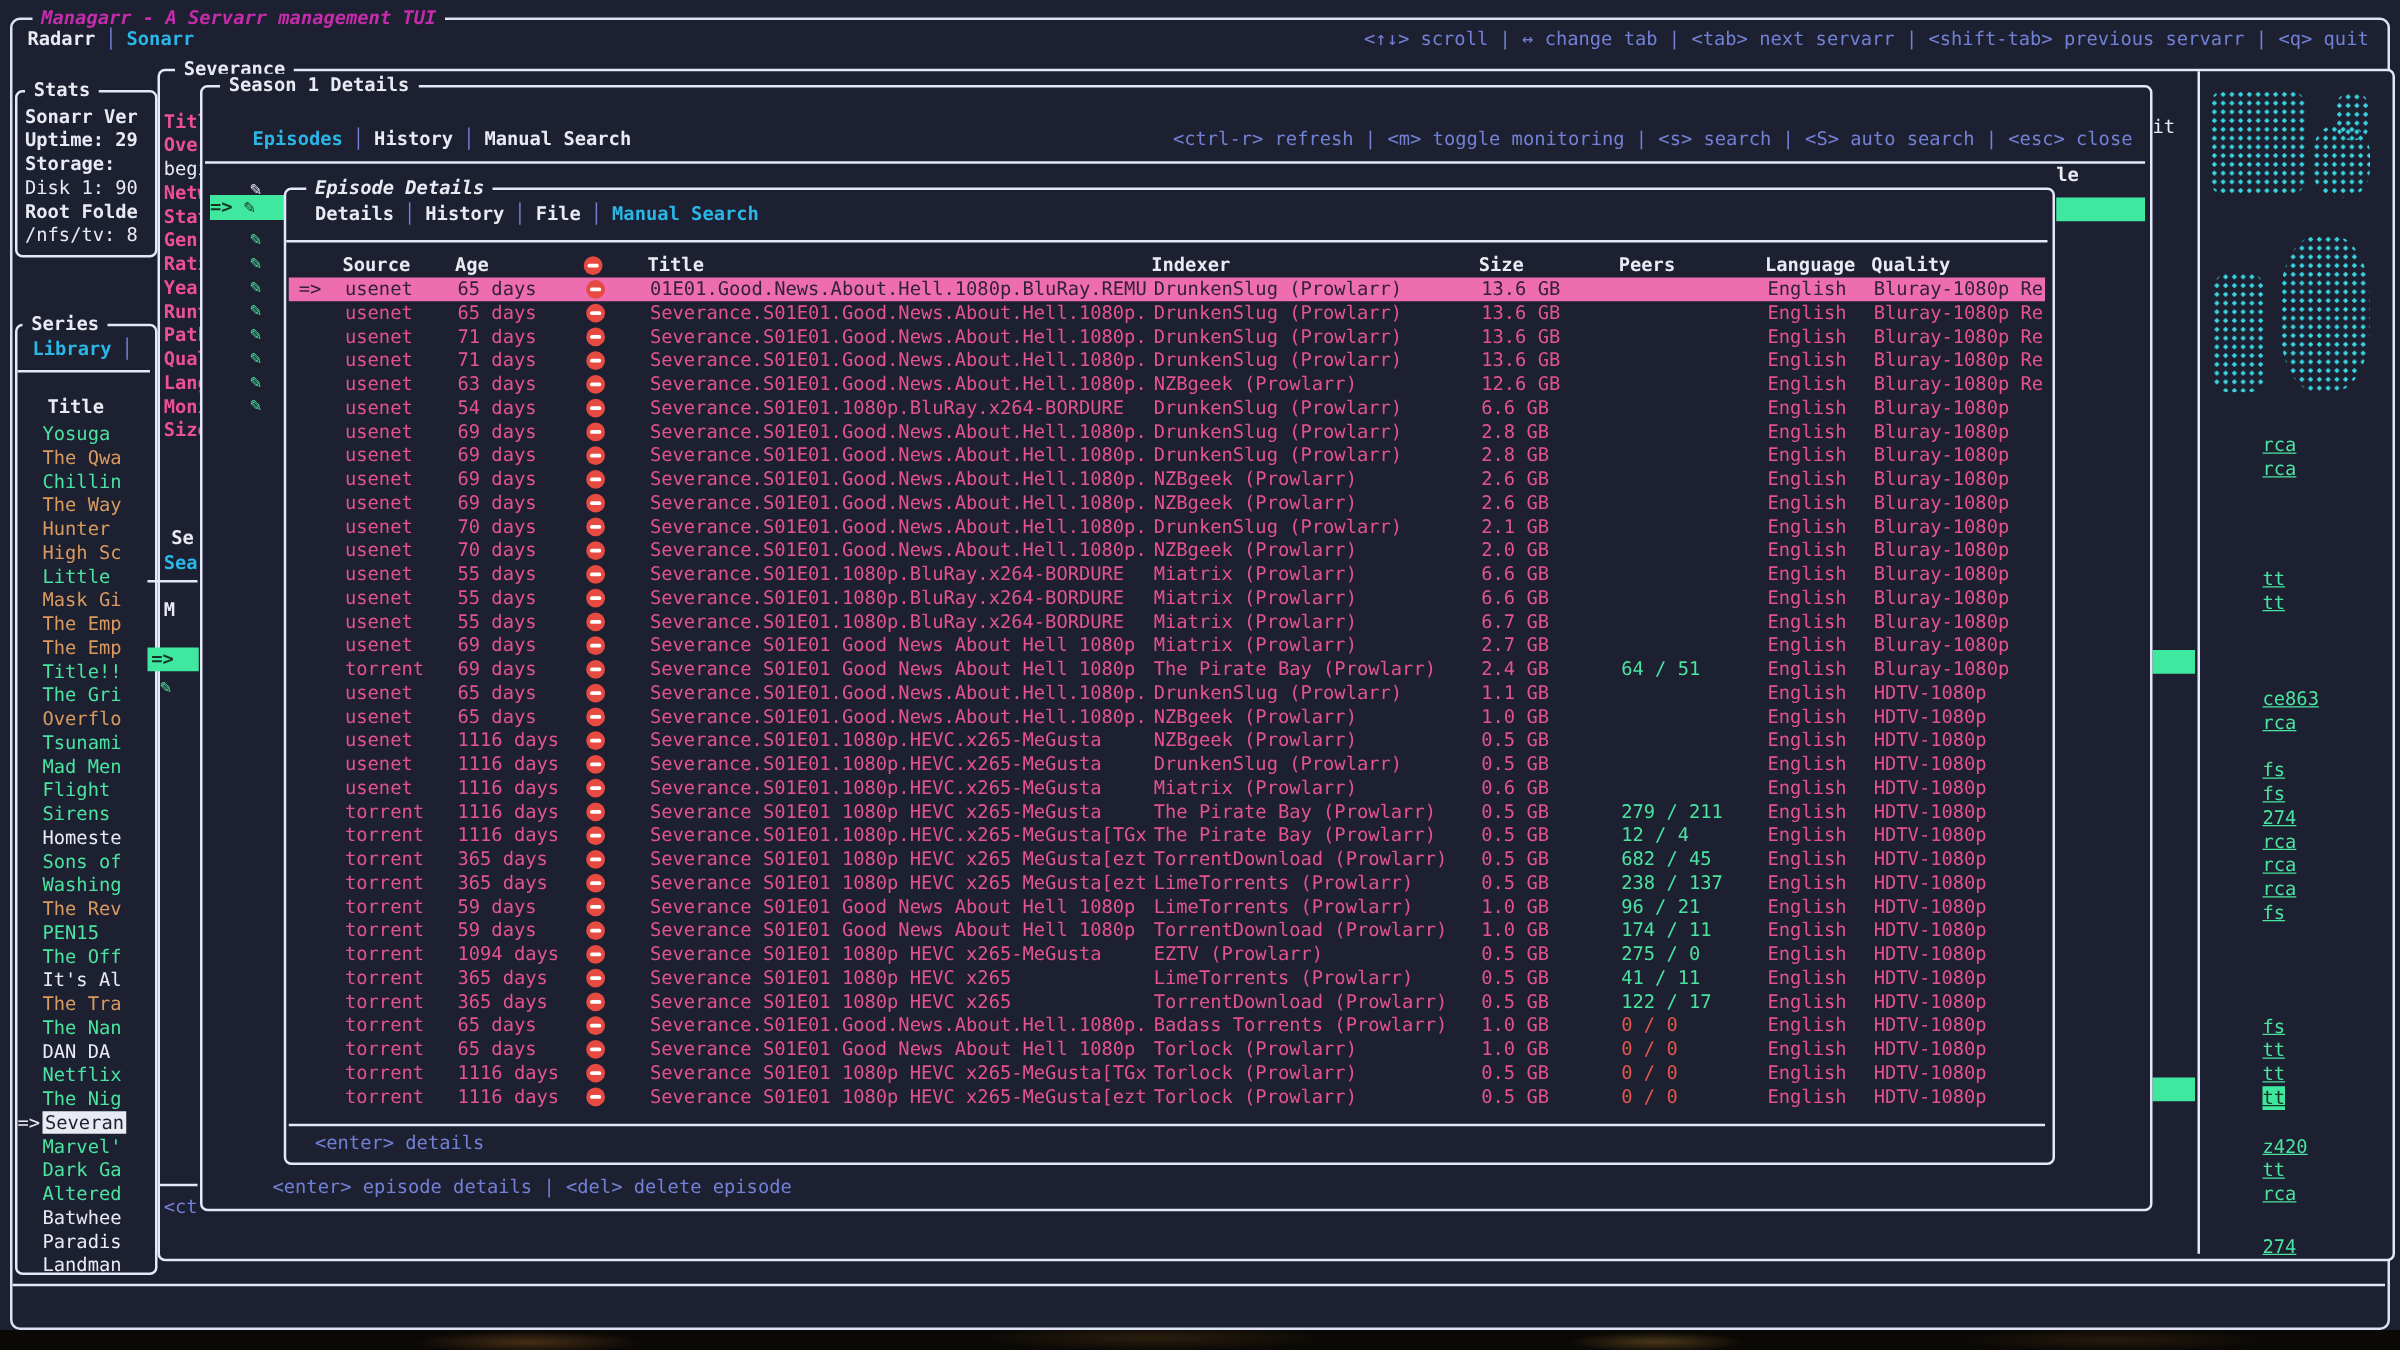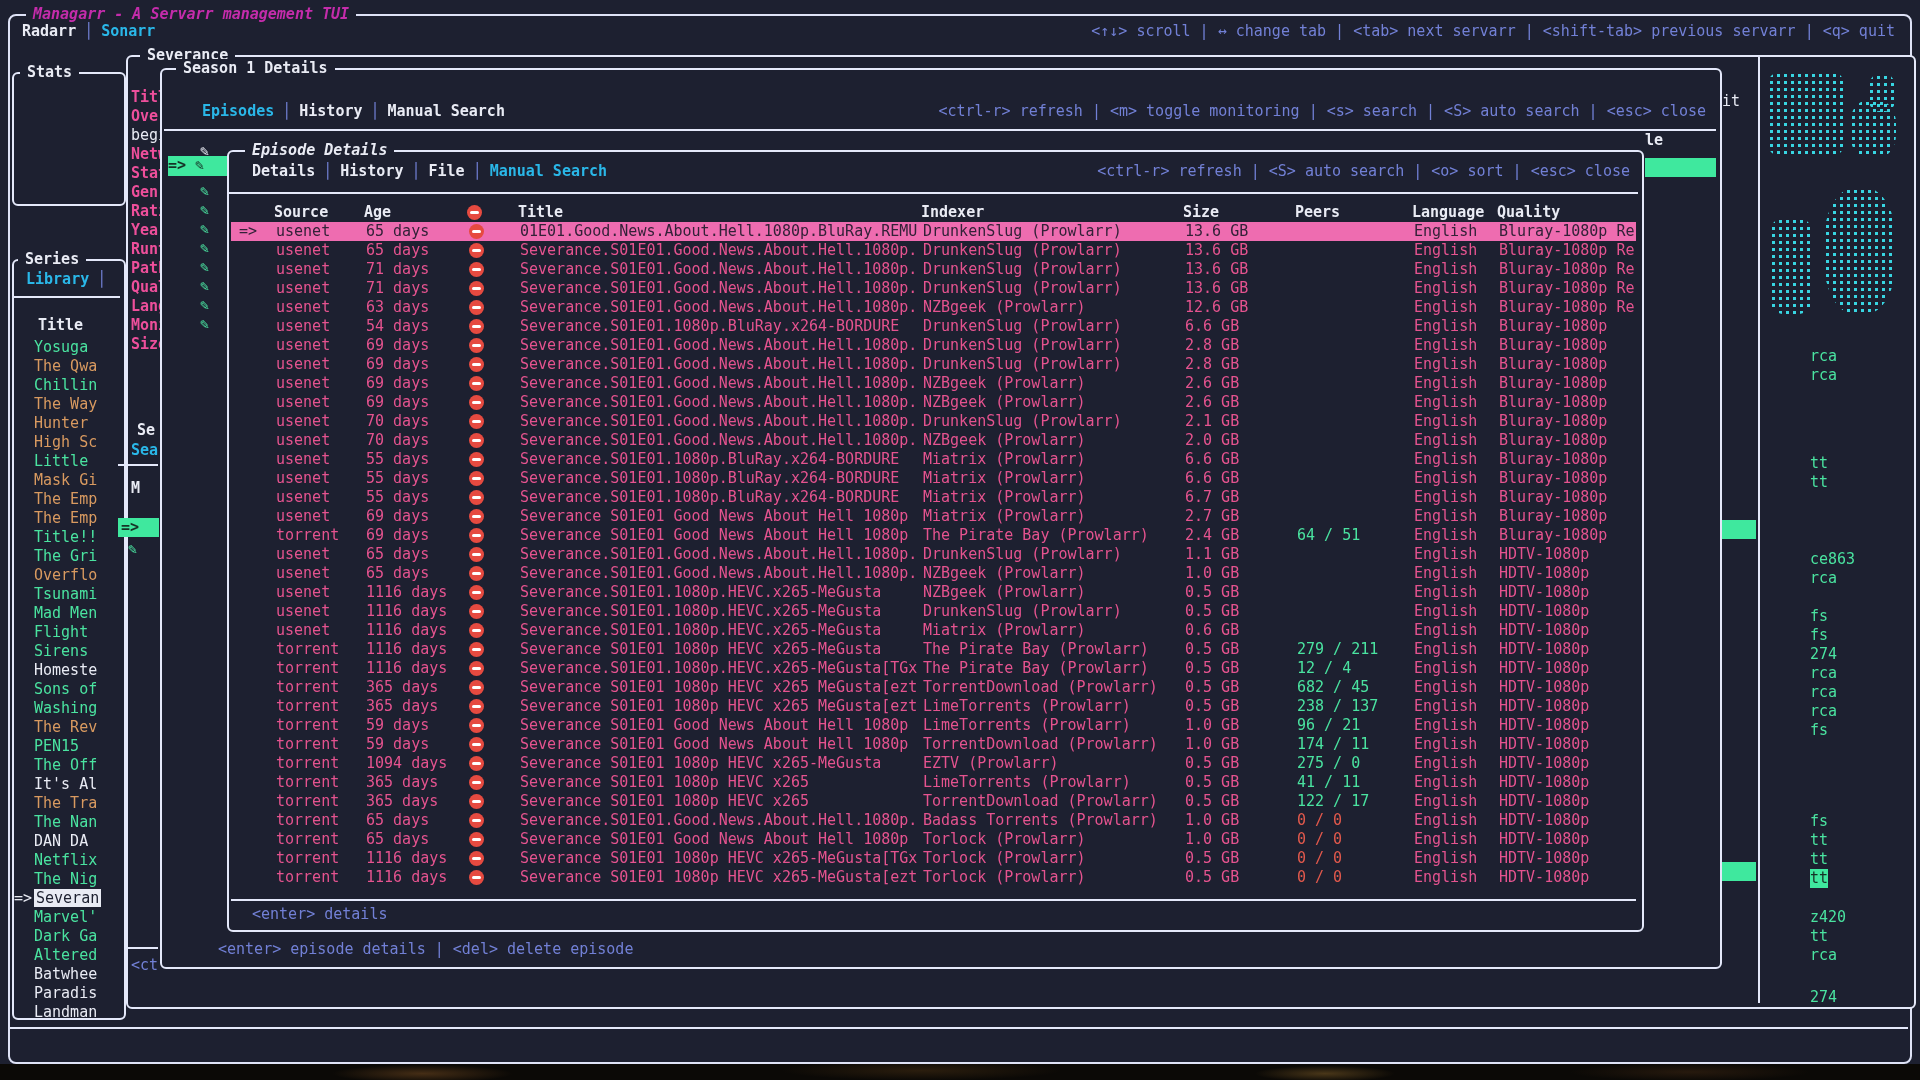--- a/index.html
+++ b/index.html
@@ -36,21 +36,21 @@
   .t-row.sel .c,.t-row.sel .arw{color:#332138;}
   .hdr{position:relative;height:19px;font-weight:bold;}
   .hdr span{position:absolute;top:0;color:#e9ebf4;}
   .peers-ok{color:#4ae3a0;}
   .peers-bad{color:#e2594c;}
   .flag{position:absolute;width:15px;height:15px;margin-top:2px;border-radius:50%;background:#e64a40;}
   .flag i{position:absolute;left:3px;right:3px;top:6px;height:3px;background:#fff;border-radius:2px;}
   .pencil{color:#4ae3a0;}
   .selblock{background:#3fe89e;color:#163326;font-weight:bold;white-space:pre;}
   .greenbar{position:absolute;background:#3fe89e;}
-  .frag{position:absolute;color:#4ae3a0;white-space:pre;}
+  .frag{position:absolute;color:#4ae3a0;white-space:pre;text-decoration:underline;}
   .frag.hl{background:#3fe89e;color:#163326;}
   .dotblob{position:absolute;background-image:radial-gradient(circle,#38d5e2 1.6px,transparent 1.8px);background-size:7px 7px;}
   .wallpaper{left:0;top:1064px;width:1920px;height:16px;
      background:
        radial-gradient(90px 9px at 22% 60%,rgba(140,90,40,.45),transparent),
        radial-gradient(140px 10px at 48% 40%,rgba(90,60,25,.4),transparent),
        radial-gradient(70px 8px at 69% 60%,rgba(190,140,60,.35),transparent),
        radial-gradient(120px 9px at 88% 50%,rgba(80,50,25,.4),transparent),
        #0b0906;}
 </style>
@@ -59,20 +59,28 @@
 
 <div class="screen">
 
   <div class="abs window"></div>
   <span class="abs ptitle mag ital" style="left:26px;top:5px;">Managarr - A Servarr management TUI</span>
   <div class="abs" id="app-tabs" style="left:22px;top:22px;white-space:pre;"><span class="tabspan white">Radarr</span><span class="sep">│</span><span class="tabspan cyan">Sonarr</span></div>
   <div class="abs lav keys" style="left:880px;top:22px;width:1015px;text-align:right;">&lt;↑↓&gt; scroll | ↔ change tab | &lt;tab&gt; next servarr | &lt;shift-tab&gt; previous servarr | &lt;q&gt; quit</div>
 
   <div class="abs panel" style="left:12px;top:72px;width:110px;height:130px;"></div>
   <span class="abs ptitle" style="left:20px;top:63px;">Stats</span>
+  <div class="abs" id="stats-lines" style="left:20px;top:84px;width:100px;overflow:hidden;">
+      <div class="statline bold">Sonarr Ver</div>
+      <div class="statline bold">Uptime: 29</div>
+      <div class="statline bold">Storage:</div>
+      <div class="statline">Disk 1: 90</div>
+      <div class="statline bold">Root Folde</div>
+      <div class="statline">/nfs/tv: 8</div>
+    </div>
 
   <div class="abs panel" style="left:12px;top:259px;width:110px;height:757px;"></div>
   <span class="abs ptitle" style="left:18px;top:250px;">Series</span>
   <div class="abs" style="left:26px;top:270px;white-space:pre;"><span class="cyan bold">Library</span><span class="sep">│</span></div>
   <div class="abs hline" style="left:14px;top:296px;width:106px;"></div>
   <span class="abs bold" style="left:38px;top:316px;">Title</span>
   <div class="abs" id="series-items" style="left:12px;top:338px;width:110px;overflow:hidden;">
       <div class="s-item"><span class="green">Yosuga</span></div>
       <div class="s-item"><span class="orange">The Qwa</span></div>
       <div class="s-item"><span class="green">Chillin</span></div>
@@ -192,21 +200,20 @@
         <span class="abs pencil" style="left: 38px; top: 226px;">✎</span>
         <span class="abs pencil" style="left: 38px; top: 245px;">✎</span>
       </div>
     <div class="abs greenbar" style="left:1483px;top:88px;width:71px;height:19px;"></div>
     <div class="abs lav keys" style="left:56px;top:870px;">&lt;enter&gt; episode details | &lt;del&gt; delete episode</div>
   </div>
 
   <div class="abs modal" style="left:227px;top:150px;width:1413px;height:778px;z-index:20;">
     <span class="ptitle" style="left:16px;top:-11px;font-style:italic;">Episode Details</span>
     <div class="abs" id="ep-tabs" style="left:23px;top:10px;white-space:pre;"><span class="tabspan white">Details</span><span class="sep">│</span><span class="tabspan white">History</span><span class="sep">│</span><span class="tabspan white">File</span><span class="sep">│</span><span class="tabspan cyan">Manual Search</span></div>
-    <div class="abs lav keys" style="right:12px;top:10px;">&lt;ctrl-r&gt; refresh | &lt;S&gt; auto search | &lt;o&gt; sort | &lt;esc&gt; close</div>
     <div class="hline" style="left:0px;top:40px;width:1409px;"></div>
     <div class="abs hdr" id="ep-header" style="left:0px;top:51px;width:1409px;">
         <span style="left: 45px;">Source</span>
         <span style="left: 135px;">Age</span>
         <span style="left: 289px;">Title</span>
         <span style="left: 692px;">Indexer</span>
         <span style="left: 954px;">Size</span>
         <span style="left: 1066px;">Peers</span>
         <span style="left: 1183px;">Language</span>
         <span style="left: 1268px;">Quality</span>

